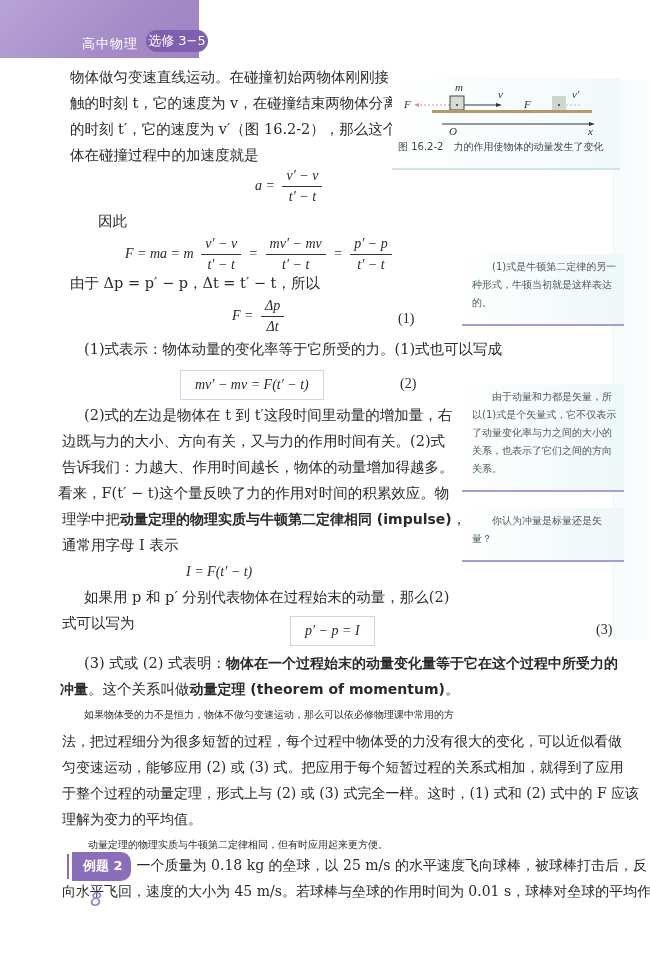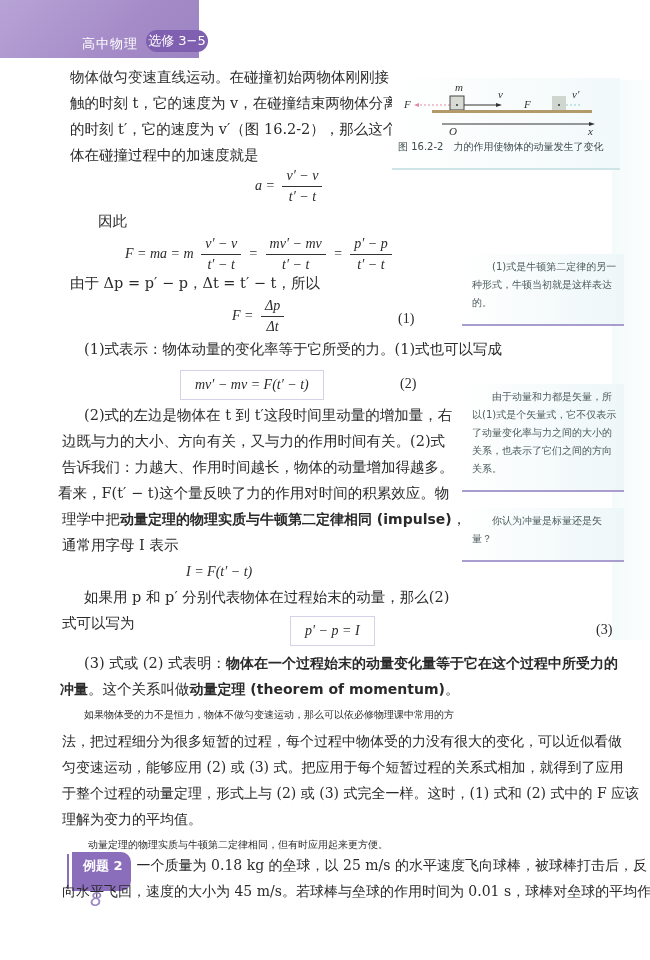--- a/index.html
+++ b/index.html
@@ -47,21 +47,21 @@
     position: absolute; left: 392px; top: 78px; width: 228px; height: 90px;
     background: linear-gradient(90deg, #ffffff, #f2f9fa); border-bottom: 2px solid #cfe6e8;
   }
   .fig-caption {
     position: absolute; left: 6px; top: 62px; font-size: 10px;
     font-family: "DejaVu Sans", "Liberation Sans", sans-serif; color: #3d4a4a; white-space: nowrap;
   }
   .example-badge {
     display: inline-block; background: #8a6dbb; color: #fff; font-weight: bold;
     font-family: "DejaVu Sans", "Liberation Sans", sans-serif; font-size: 13px;
-    padding: 1px 8px 11px 8px; border-radius: 0 10px 10px 0; margin-right: 6px;
+    padding: 1px 8px 1px 8px; border-radius: 0 10px 10px 0; margin-right: 6px;
     border-left: 3px solid #8a6dbb; box-shadow: -5px 0 0 -2px #fff, -7px 0 0 -2px #8a6dbb;
   }
   .page-number {
     position: absolute; left: 90px; top: 888px; font-size: 19px; color: #9b86c6;
     font-family: "DejaVu Sans", "Liberation Sans", sans-serif; font-style: italic;
   }
 </style>
 </head>
 <body>
 

